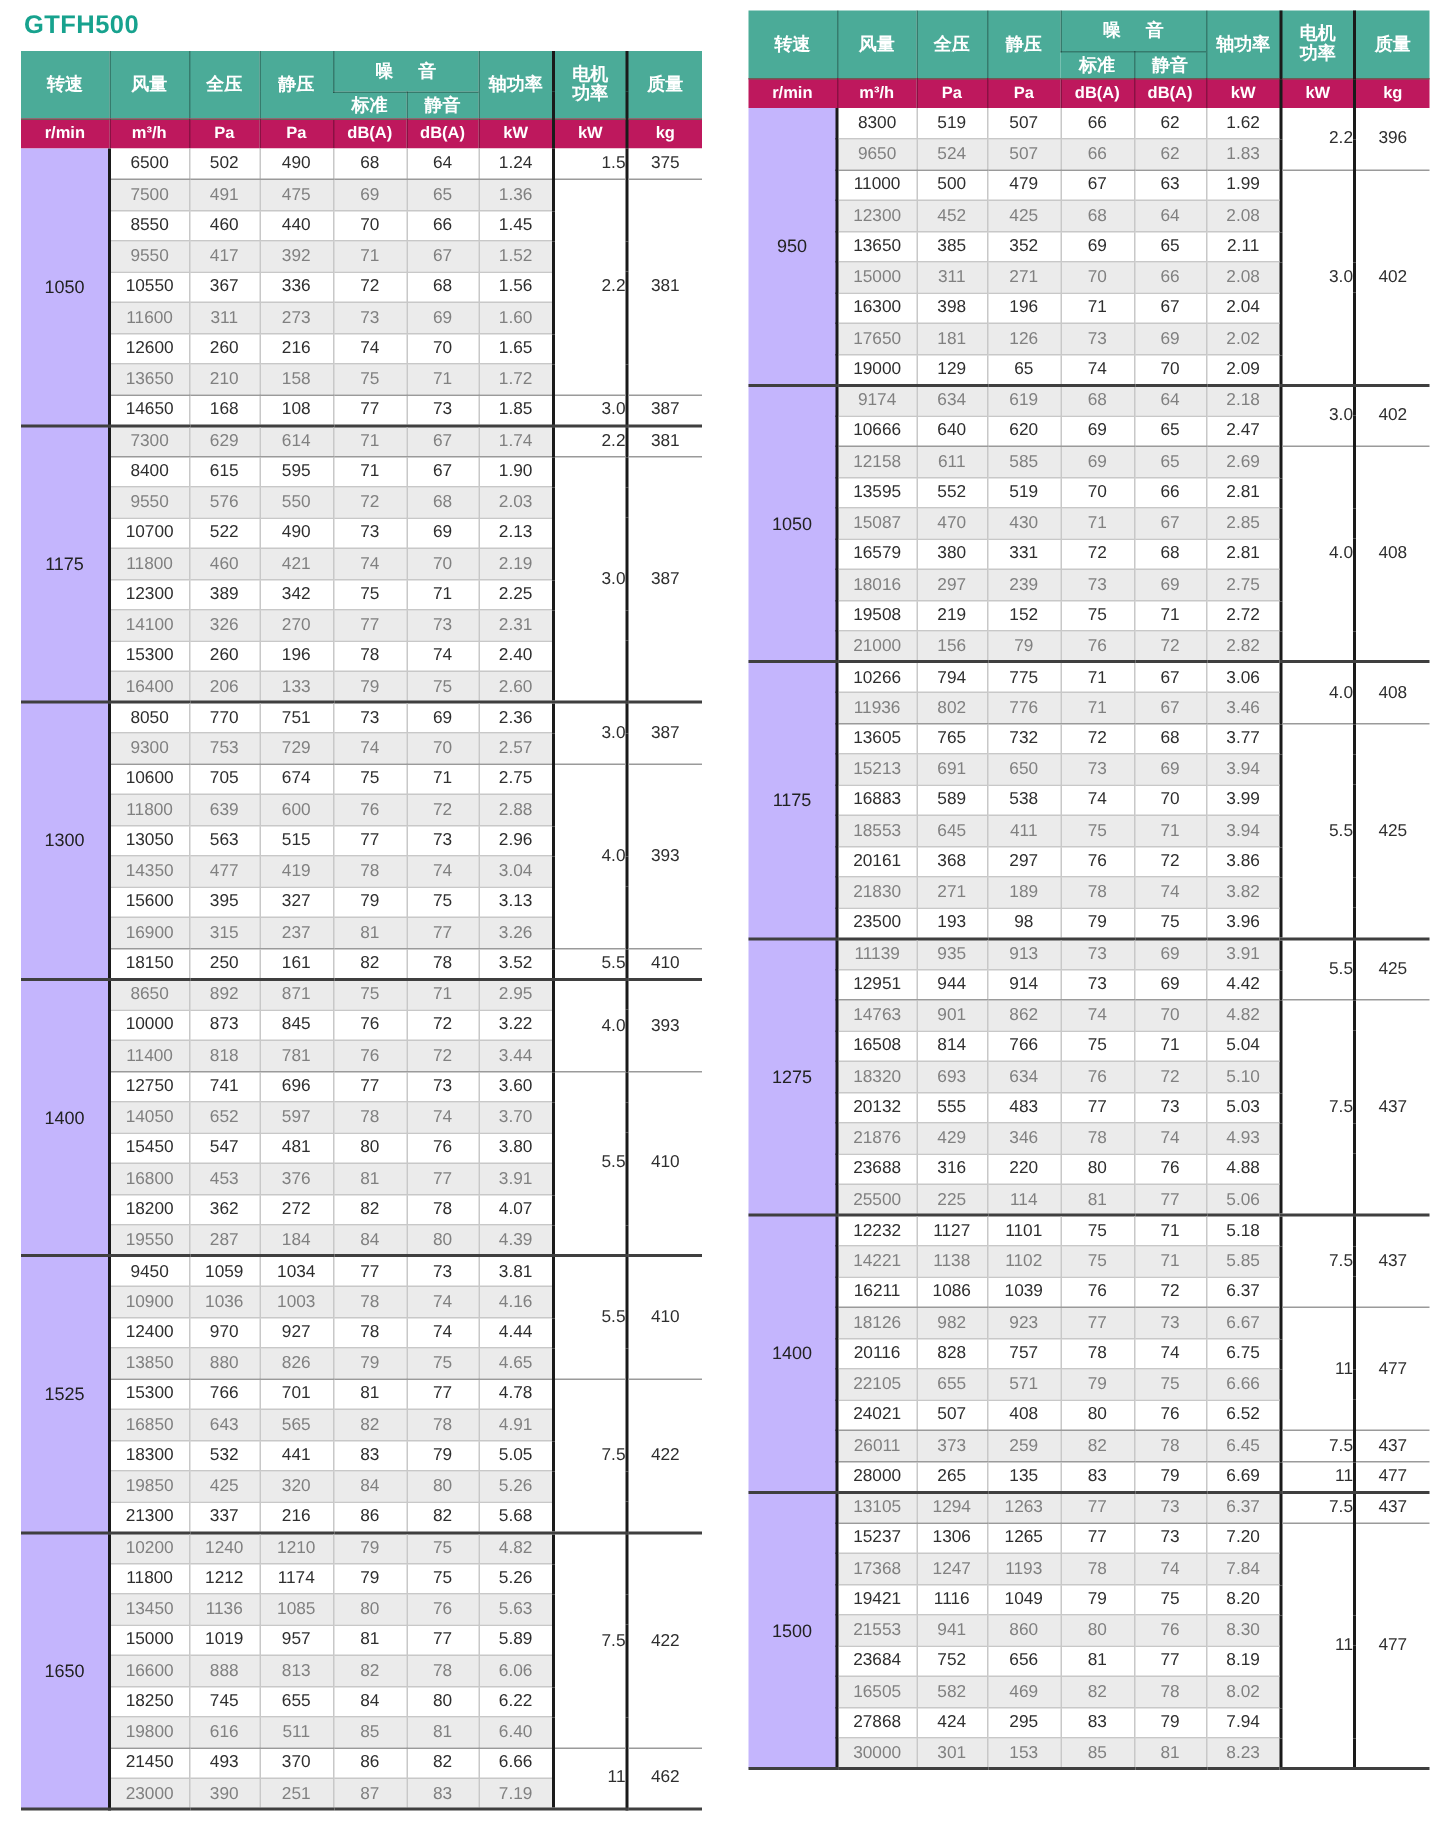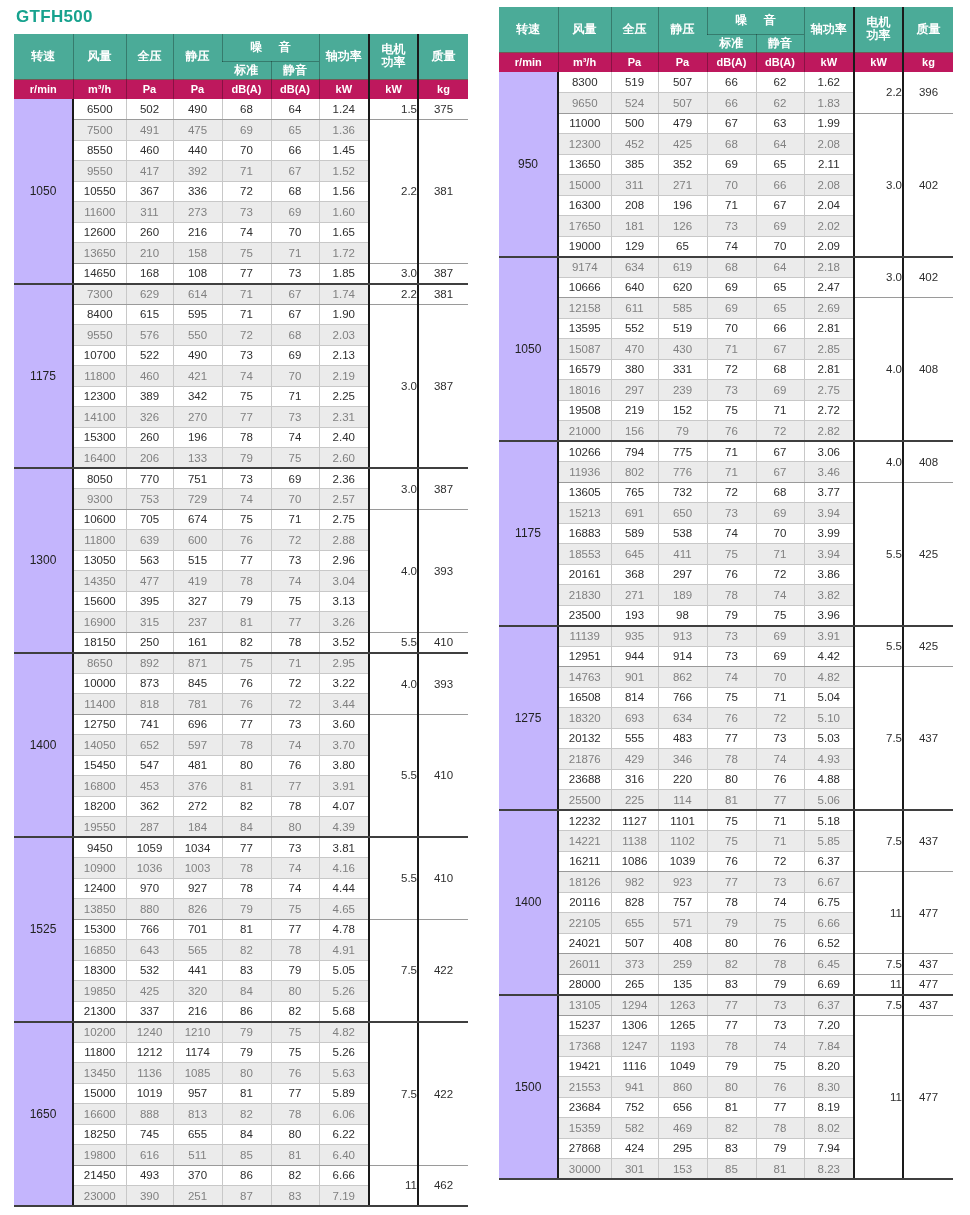--- a/index.html
+++ b/index.html
@@ -670,21 +670,21 @@
           <tr class="alt">
             <td class="striped col-flow">15000</td>
             <td class="striped">311</td>
             <td class="striped">271</td>
             <td class="striped">70</td>
             <td class="striped">66</td>
             <td class="striped col-shaft">2.08</td>
           </tr>
           <tr>
             <td class="striped col-flow">16300</td>
-            <td class="striped">208</td>
+            <td class="striped">398</td>
             <td class="striped">196</td>
             <td class="striped">71</td>
             <td class="striped">67</td>
             <td class="striped col-shaft">2.04</td>
           </tr>
           <tr class="alt">
             <td class="striped col-flow">17650</td>
             <td class="striped">181</td>
             <td class="striped">126</td>
             <td class="striped">73</td>
@@ -1058,21 +1058,21 @@
           </tr>
           <tr>
             <td class="striped col-flow">23684</td>
             <td class="striped">752</td>
             <td class="striped">656</td>
             <td class="striped">81</td>
             <td class="striped">77</td>
             <td class="striped col-shaft">8.19</td>
           </tr>
           <tr class="alt">
-            <td class="striped col-flow">15359</td>
+            <td class="striped col-flow">16505</td>
             <td class="striped">582</td>
             <td class="striped">469</td>
             <td class="striped">82</td>
             <td class="striped">78</td>
             <td class="striped col-shaft">8.02</td>
           </tr>
           <tr>
             <td class="striped col-flow">27868</td>
             <td class="striped">424</td>
             <td class="striped">295</td>

